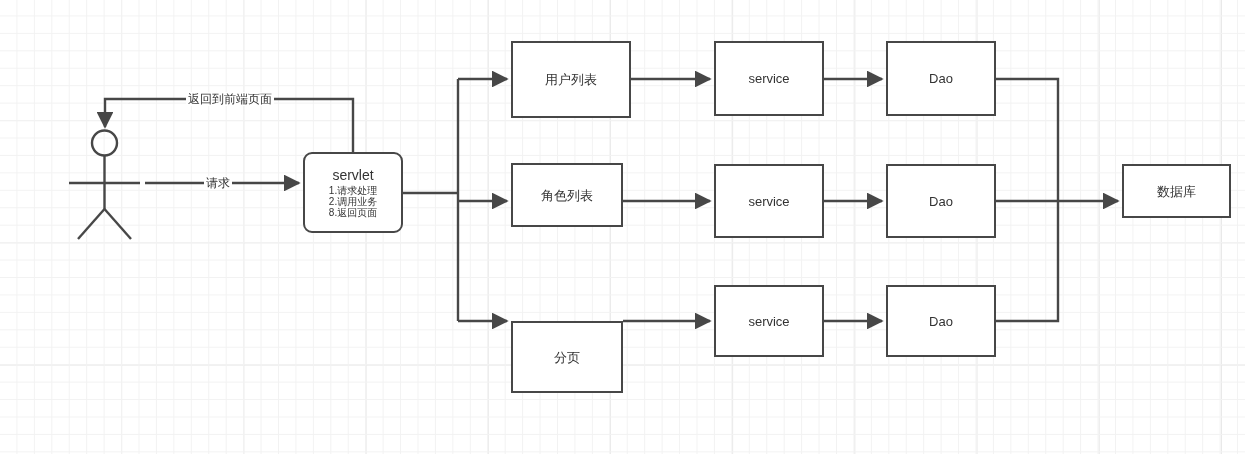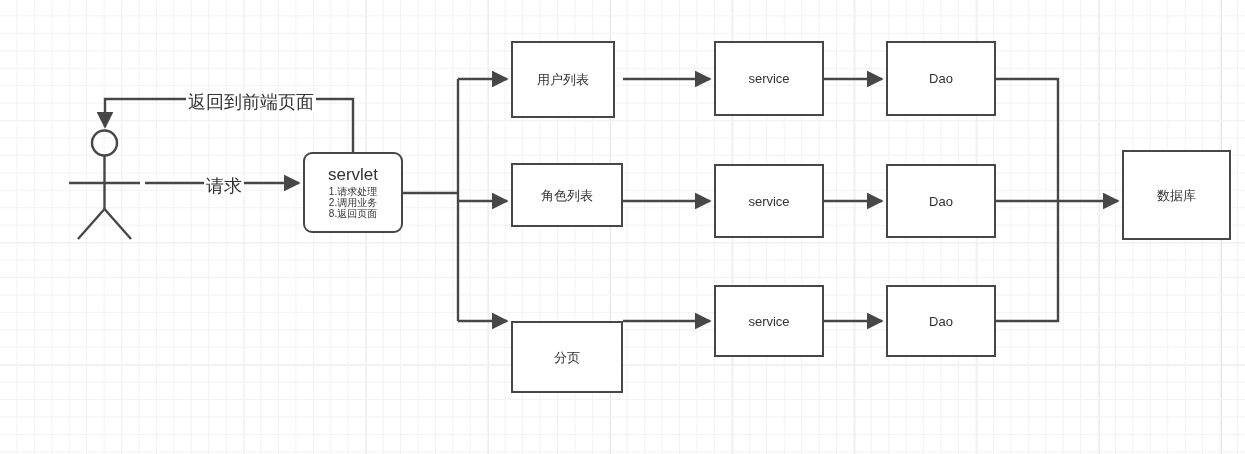--- a/index.html
+++ b/index.html
@@ -37,27 +37,27 @@
     display:flex;
     flex-direction:column;
     align-items:center;
     justify-content:center;
     color:#333333;
     font-size:13px;
     line-height:1.0;
   }
   .node-sharp{ border-radius:0; }
   .node-round{ border-radius:9px; }
-  .servlet-title{ font-size:17px; margin-bottom:3px; }
+  .servlet-title{ font-size:14px; margin-bottom:3px; }
   .servlet-line{ font-size:10px; margin-top:1px; align-self:center; }
   .edge-label{
     position:absolute;
     background:#ffffff;
     color:#333333;
-    font-size:18px;
+    font-size:12px;
     line-height:1;
     padding:1px 2px;
     white-space:nowrap;
   }
 </style>
 </head>
 <body>
 
 <div id="canvas">
 
@@ -110,33 +110,33 @@
   <div class="edge-label" style="left:204px;top:176px;">请求</div>
   <div class="edge-label" style="left:186px;top:92px;">返回到前端页面</div>
 
   <div class="node node-round" style="left:303px;top:152px;width:100px;height:81px;">
     <div class="servlet-title">servlet</div>
     <div class="servlet-line">1.请求处理</div>
     <div class="servlet-line">2.调用业务</div>
     <div class="servlet-line">8.返回页面</div>
   </div>
 
-  <div class="node node-sharp" style="left:511px;top:41px;width:104px;height:77px;">用户列表</div>
+  <div class="node node-sharp" style="left:511px;top:41px;width:120px;height:77px;">用户列表</div>
 
   <div class="node node-sharp" style="left:511px;top:163px;width:112px;height:64px;">角色列表</div>
 
   <div class="node node-sharp" style="left:511px;top:285px;width:112px;height:72px;margin-top:36px;">分页</div>
 
   <div class="node node-sharp" style="left:714px;top:41px;width:110px;height:75px;">service</div>
 
   <div class="node node-sharp" style="left:714px;top:164px;width:110px;height:74px;">service</div>
 
   <div class="node node-sharp" style="left:714px;top:285px;width:110px;height:72px;">service</div>
 
   <div class="node node-sharp" style="left:886px;top:41px;width:110px;height:75px;">Dao</div>
 
   <div class="node node-sharp" style="left:886px;top:164px;width:110px;height:74px;">Dao</div>
 
   <div class="node node-sharp" style="left:886px;top:285px;width:110px;height:72px;">Dao</div>
 
-  <div class="node node-sharp" style="left:1122px;top:150px;width:109px;height:90px;">数据库</div>
+  <div class="node node-sharp" style="left:1122px;top:164px;width:109px;height:54px;">数据库</div>
 
 </div>
 
 </body></html>

